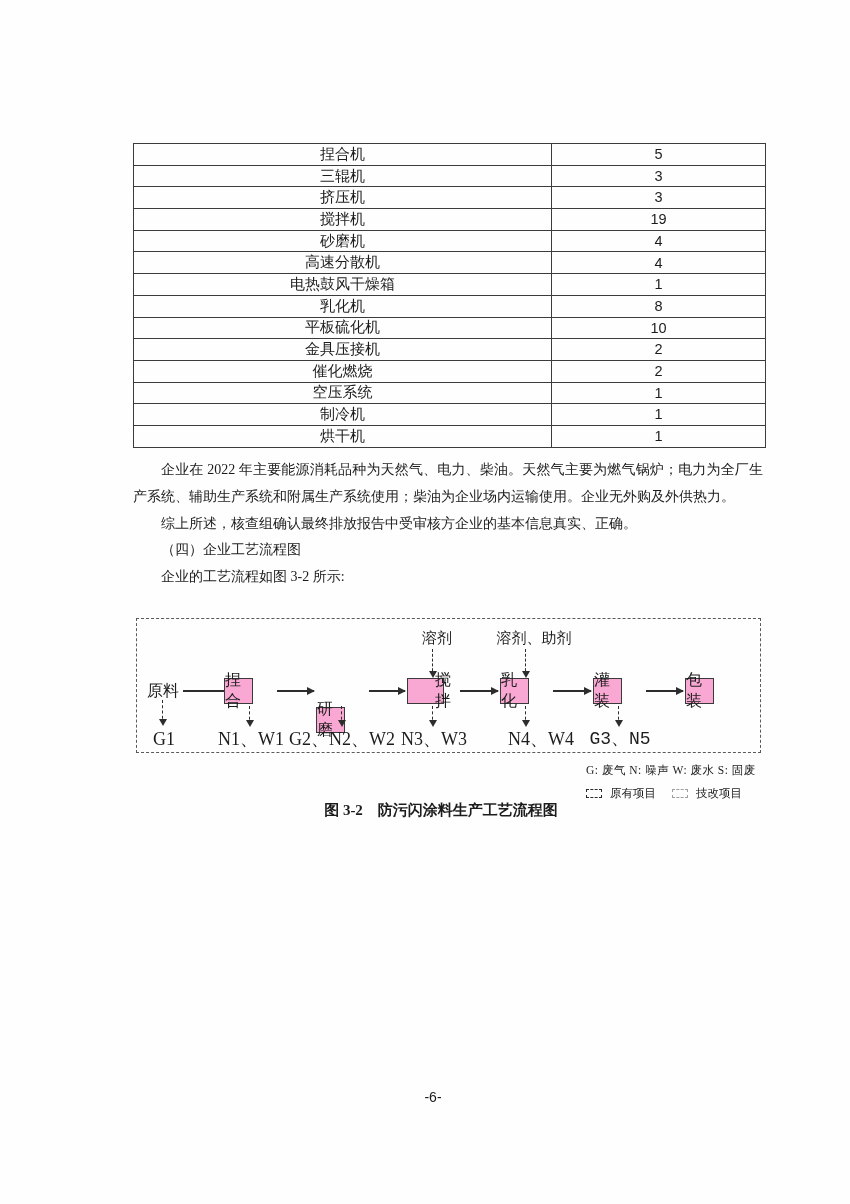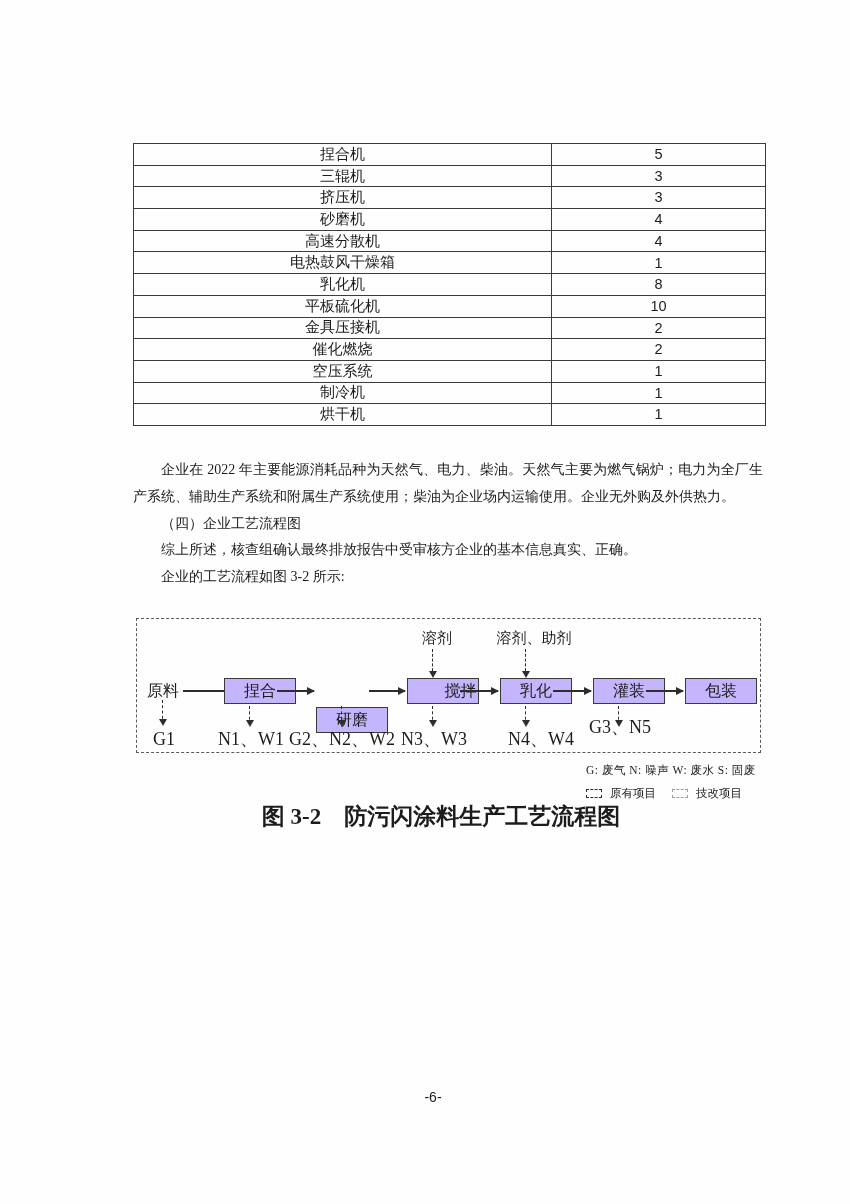--- a/index.html
+++ b/index.html
@@ -57,28 +57,28 @@
     left: 136px;
     top: 618px;
     width: 623px;
     height: 133px;
     border: 1.6px dashed #5a5a5a;
     font-size: 15px;
   }
   .step {
     position: absolute;
     top: 59px;
-    width: 72px;
+    width: 29px;
     height: 26px;
     border: 1.5px solid #3a3a3a;
     box-sizing: border-box;
     display: flex;
     align-items: center;
     justify-content: center;
-    background: #c4b5fd;
+    background: #f9a8d4;
     font-size: 16px;
   }
   .dlabel { position: absolute; white-space: nowrap; line-height: 16px; }
   .dlabel.centered { transform: translateX(-50%); font-family: Liberation Serif, serif; }
   .dlabel.raw { font-size: 16px; }
   .dlabel.bottom { font-size: 18px; font-family: "Liberation Serif", serif; }
   .hline { position: absolute; height: 1.6px; background: #2d2d2d; }
   .hline.harrow::after {
     content: "";
     position: absolute;
@@ -131,21 +131,21 @@
   .legend-icon.light { border-color: #9e9e9e; }
   .legend-text { margin-right: 8px; }
 
   
   .figure-caption {
     position: absolute;
     left: 441px;
     top: 801px;
     transform: translateX(-50%);
     font-weight: bold;
-    font-size: 23px;
+    font-size: 15px;
     white-space: nowrap;
   }
   .page-number {
     position: absolute;
     left: 433px;
     top: 1089px;
     transform: translateX(-50%);
     font-size: 14px;
     font-family: "Liberation Sans", sans-serif;
   }
@@ -163,20 +163,24 @@
         </tr>
       <tr>
           <td class="name">三辊机</td>
           <td class="count">3</td>
         </tr>
       <tr>
           <td class="name">挤压机</td>
           <td class="count">3</td>
         </tr>
       <tr>
+          <td class="name">搅拌机</td>
+          <td class="count">19</td>
+        </tr>
+      <tr>
           <td class="name">砂磨机</td>
           <td class="count">4</td>
         </tr>
       <tr>
           <td class="name">高速分散机</td>
           <td class="count">4</td>
         </tr>
       <tr>
           <td class="name">电热鼓风干燥箱</td>
           <td class="count">1</td>
@@ -207,22 +211,22 @@
         </tr>
       <tr>
           <td class="name">烘干机</td>
           <td class="count">1</td>
         </tr>
     </tbody>
   </table>
 
   <div class="body-text">
     <p>企业在 2022 年主要能源消耗品种为天然气、电力、柴油。天然气主要为燃气锅炉；电力为全厂生产系统、辅助生产系统和附属生产系统使用；柴油为企业场内运输使用。企业无外购及外供热力。</p>
+    <p>综上所述，核查组确认最终排放报告中受审核方企业的基本信息真实、正确。</p>
     <p>（四）企业工艺流程图</p>
-    <p>综上所述，核查组确认最终排放报告中受审核方企业的基本信息真实、正确。</p>
     <p>企业的工艺流程如图 3-2 所示:</p>
   </div>
 
   <div class="flow-diagram">
 
     <span class="dlabel centered" style="left:300px; top:11px;">溶剂</span>
     <span class="dlabel centered" style="left:397px; top:11px;">溶剂、助剂</span>
 
     <div class="varrow" style="left:295px; top:30px; height:27px;"></div>
     <div class="varrow" style="left:388px; top:30px; height:27px;"></div>
@@ -260,21 +264,21 @@
     <div class="varrow" style="left:204px; top:87px; height:19px;"></div>
     <div class="varrow" style="left:295px; top:87px; height:19px;"></div>
     <div class="varrow" style="left:388px; top:87px; height:19px;"></div>
     <div class="varrow" style="left:481px; top:87px; height:19px;"></div>
 
     <span class="dlabel bottom centered" style="left:27px;  top:112px;">G1</span>
     <span class="dlabel bottom centered" style="left:114px; top:112px;">N1、W1</span>
     <span class="dlabel bottom centered" style="left:205px; top:112px;">G2、N2、W2</span>
     <span class="dlabel bottom centered" style="left:297px; top:112px;">N3、W3</span>
     <span class="dlabel bottom centered" style="left:404px; top:112px;">N4、W4</span>
-    <span class="dlabel bottom centered" style="left:483px; top:100px;">G3、N5</span>
+    <span class="dlabel bottom centered" style="left:483px; top:112px;font-family:Liberation Mono, monospace;">G3、N5</span>
   </div>
 
   <div class="legend-line1">G: 废气 N: 噪声 W: 废水 S: 固废</div>
   <div class="legend-line2">
     <span class="legend-icon"></span>
     <span class="legend-text">原有项目</span>
     <span class="legend-icon light"></span>
     <span class="legend-text">技改项目</span>
   </div>
 

